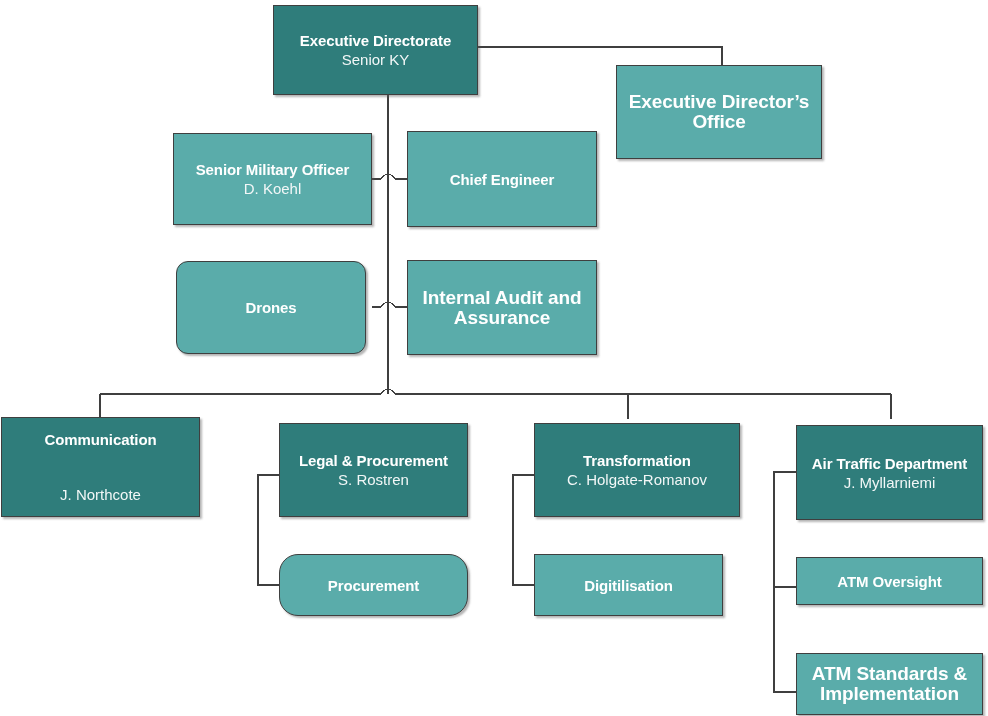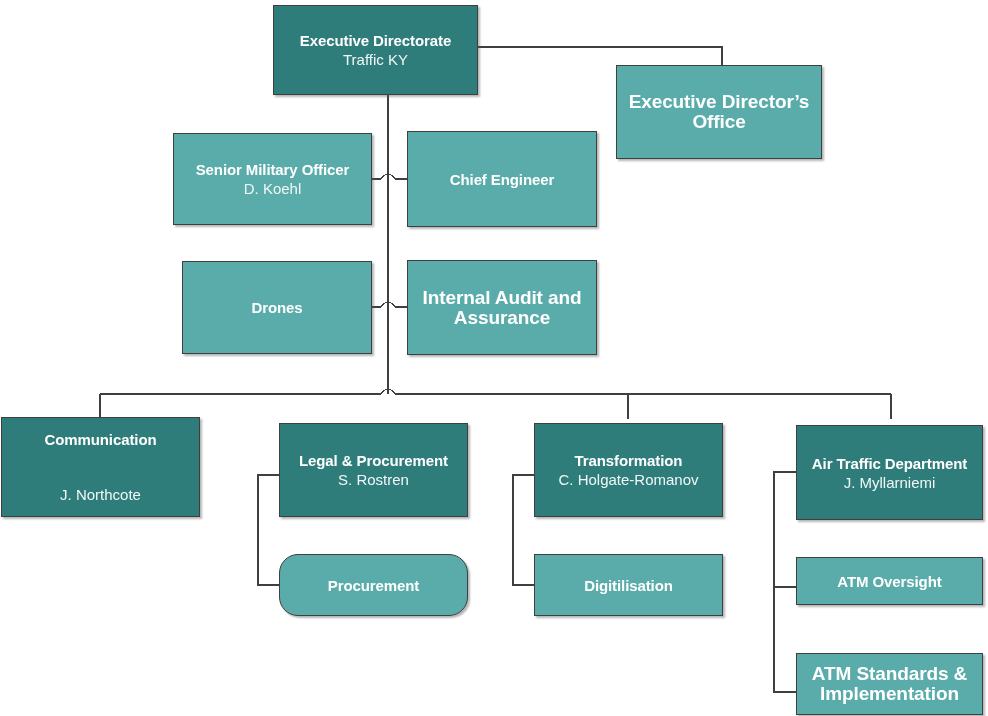--- a/index.html
+++ b/index.html
@@ -90,37 +90,37 @@
 
       <path d="M534 475 L513 475 L513 585 L534 585"></path>
 
       <path d="M796 472 L774 472 L774 692 L796 692"></path>
       <path d="M774 587 L796 587"></path>
     </g>
   </svg>
 
   <div class="node dark" style="left:273px; top:5px; width:205px; height:90px;">
     <span class="title">Executive Directorate</span>
-    <span class="person">Traffic KY</span>
+    <span class="person">Senior KY</span>
   </div>
 
   <div class="node light two-line" style="left:616px; top:65px; width:206px; height:94px;">
     <span class="title">Executive Director’s Office</span>
   </div>
 
   <div class="node light" style="left:173px; top:133px; width:199px; height:92px;">
     <span class="title">Senior Military Officer</span>
     <span class="person">D. Koehl</span>
   </div>
 
   <div class="node light" style="left:407px; top:131px; width:190px; height:96px;">
     <span class="title">Chief Engineer</span>
   </div>
 
-  <div class="node light" style="left:182px; top:261px; width:190px; height:93px;">
+  <div class="node light" style="left:176px; top:261px; width:190px; height:93px;border-radius:12px;">
     <span class="title">Drones</span>
   </div>
 
   <div class="node light two-line" style="left:407px; top:260px; width:190px; height:95px;">
     <span class="title">Internal Audit and Assurance</span>
   </div>
 
   <div class="node dark" style="left:1px; top:417px; width:199px; height:100px;gap:36px;">
     <span class="title">Communication</span>
     <span class="person">J. Northcote</span>
@@ -128,21 +128,21 @@
 
   <div class="node dark" style="left:279px; top:423px; width:189px; height:94px;justify-content:center;">
     <span class="title">Legal &amp; Procurement</span>
     <span class="person">S. Rostren</span>
   </div>
 
   <div class="node light" style="left:279px; top:554px; width:189px; height:62px;border-radius:19px;">
     <span class="title">Procurement</span>
   </div>
 
-  <div class="node dark" style="left:534px; top:423px; width:189px; height:94px;">
+  <div class="node dark" style="left:534px; top:423px; width:206px; height:94px;">
     <span class="title">Transformation</span>
     <span class="person">C. Holgate-Romanov</span>
   </div>
 
   <div class="node light" style="left:534px; top:554px; width:189px; height:62px;">
     <span class="title">Digitilisation</span>
   </div>
 
   <div class="node dark" style="left:796px; top:425px; width:187px; height:95px;">
     <span class="title">Air Traffic Department</span>

